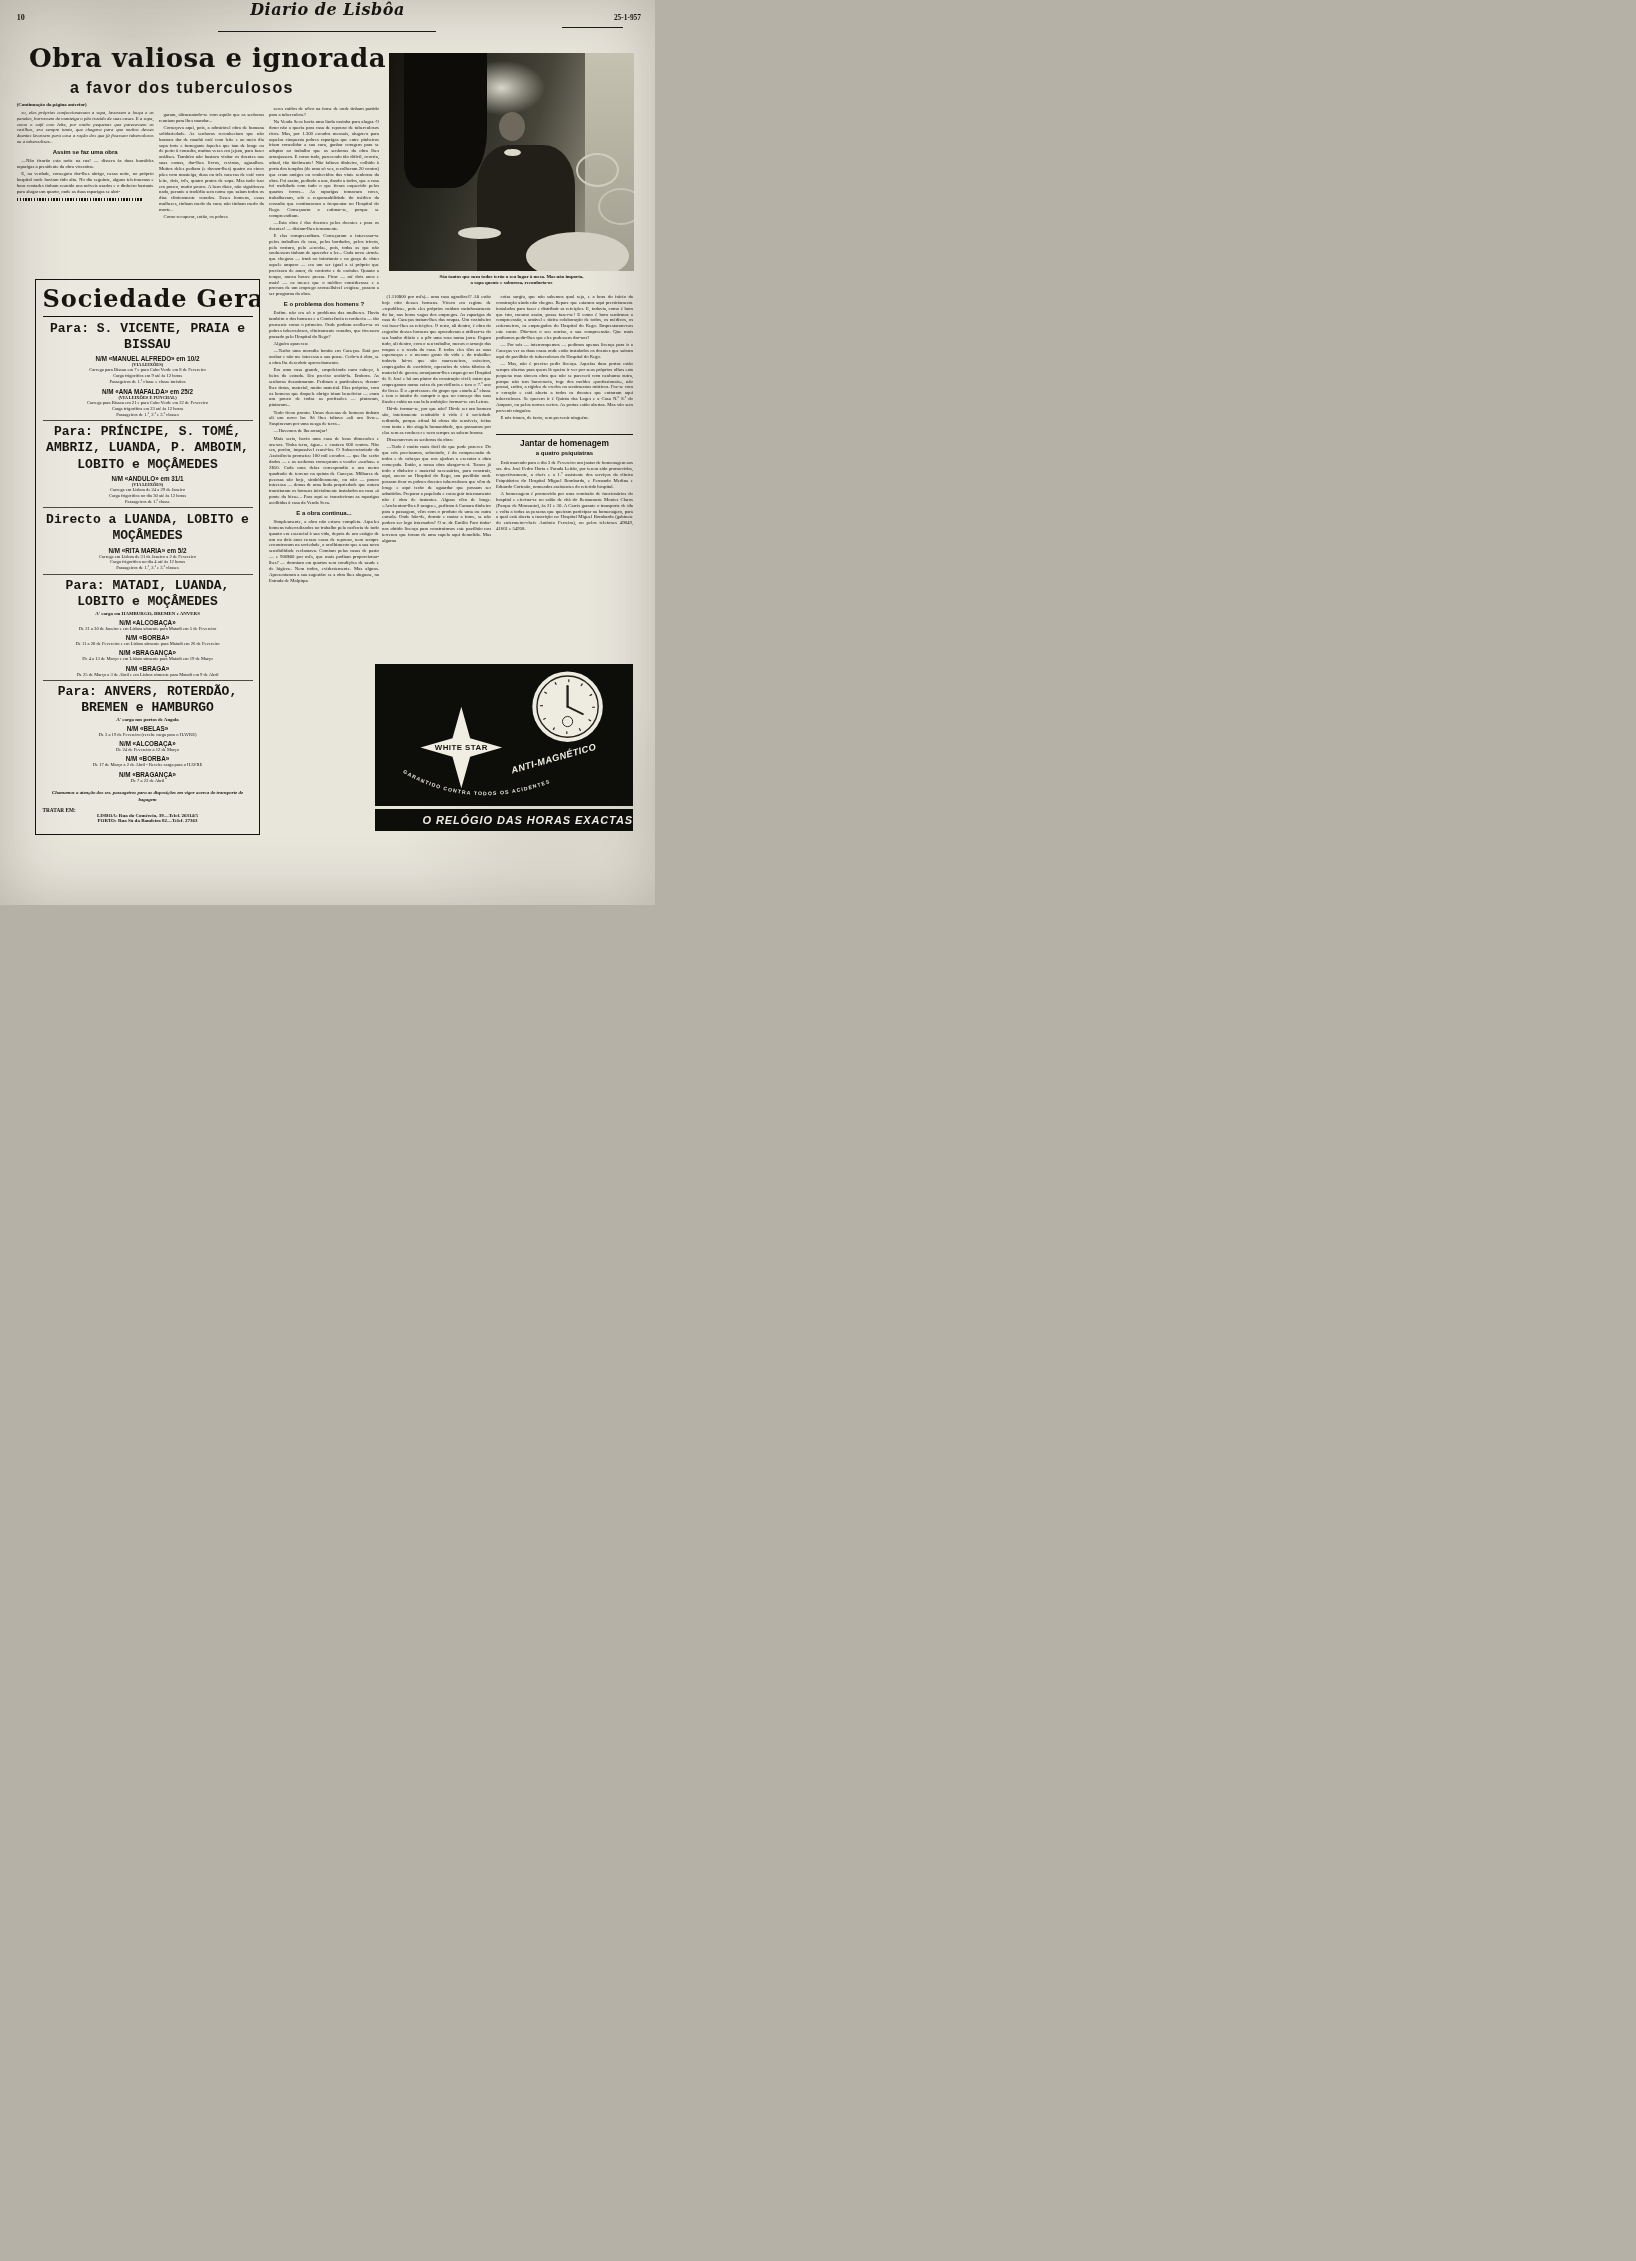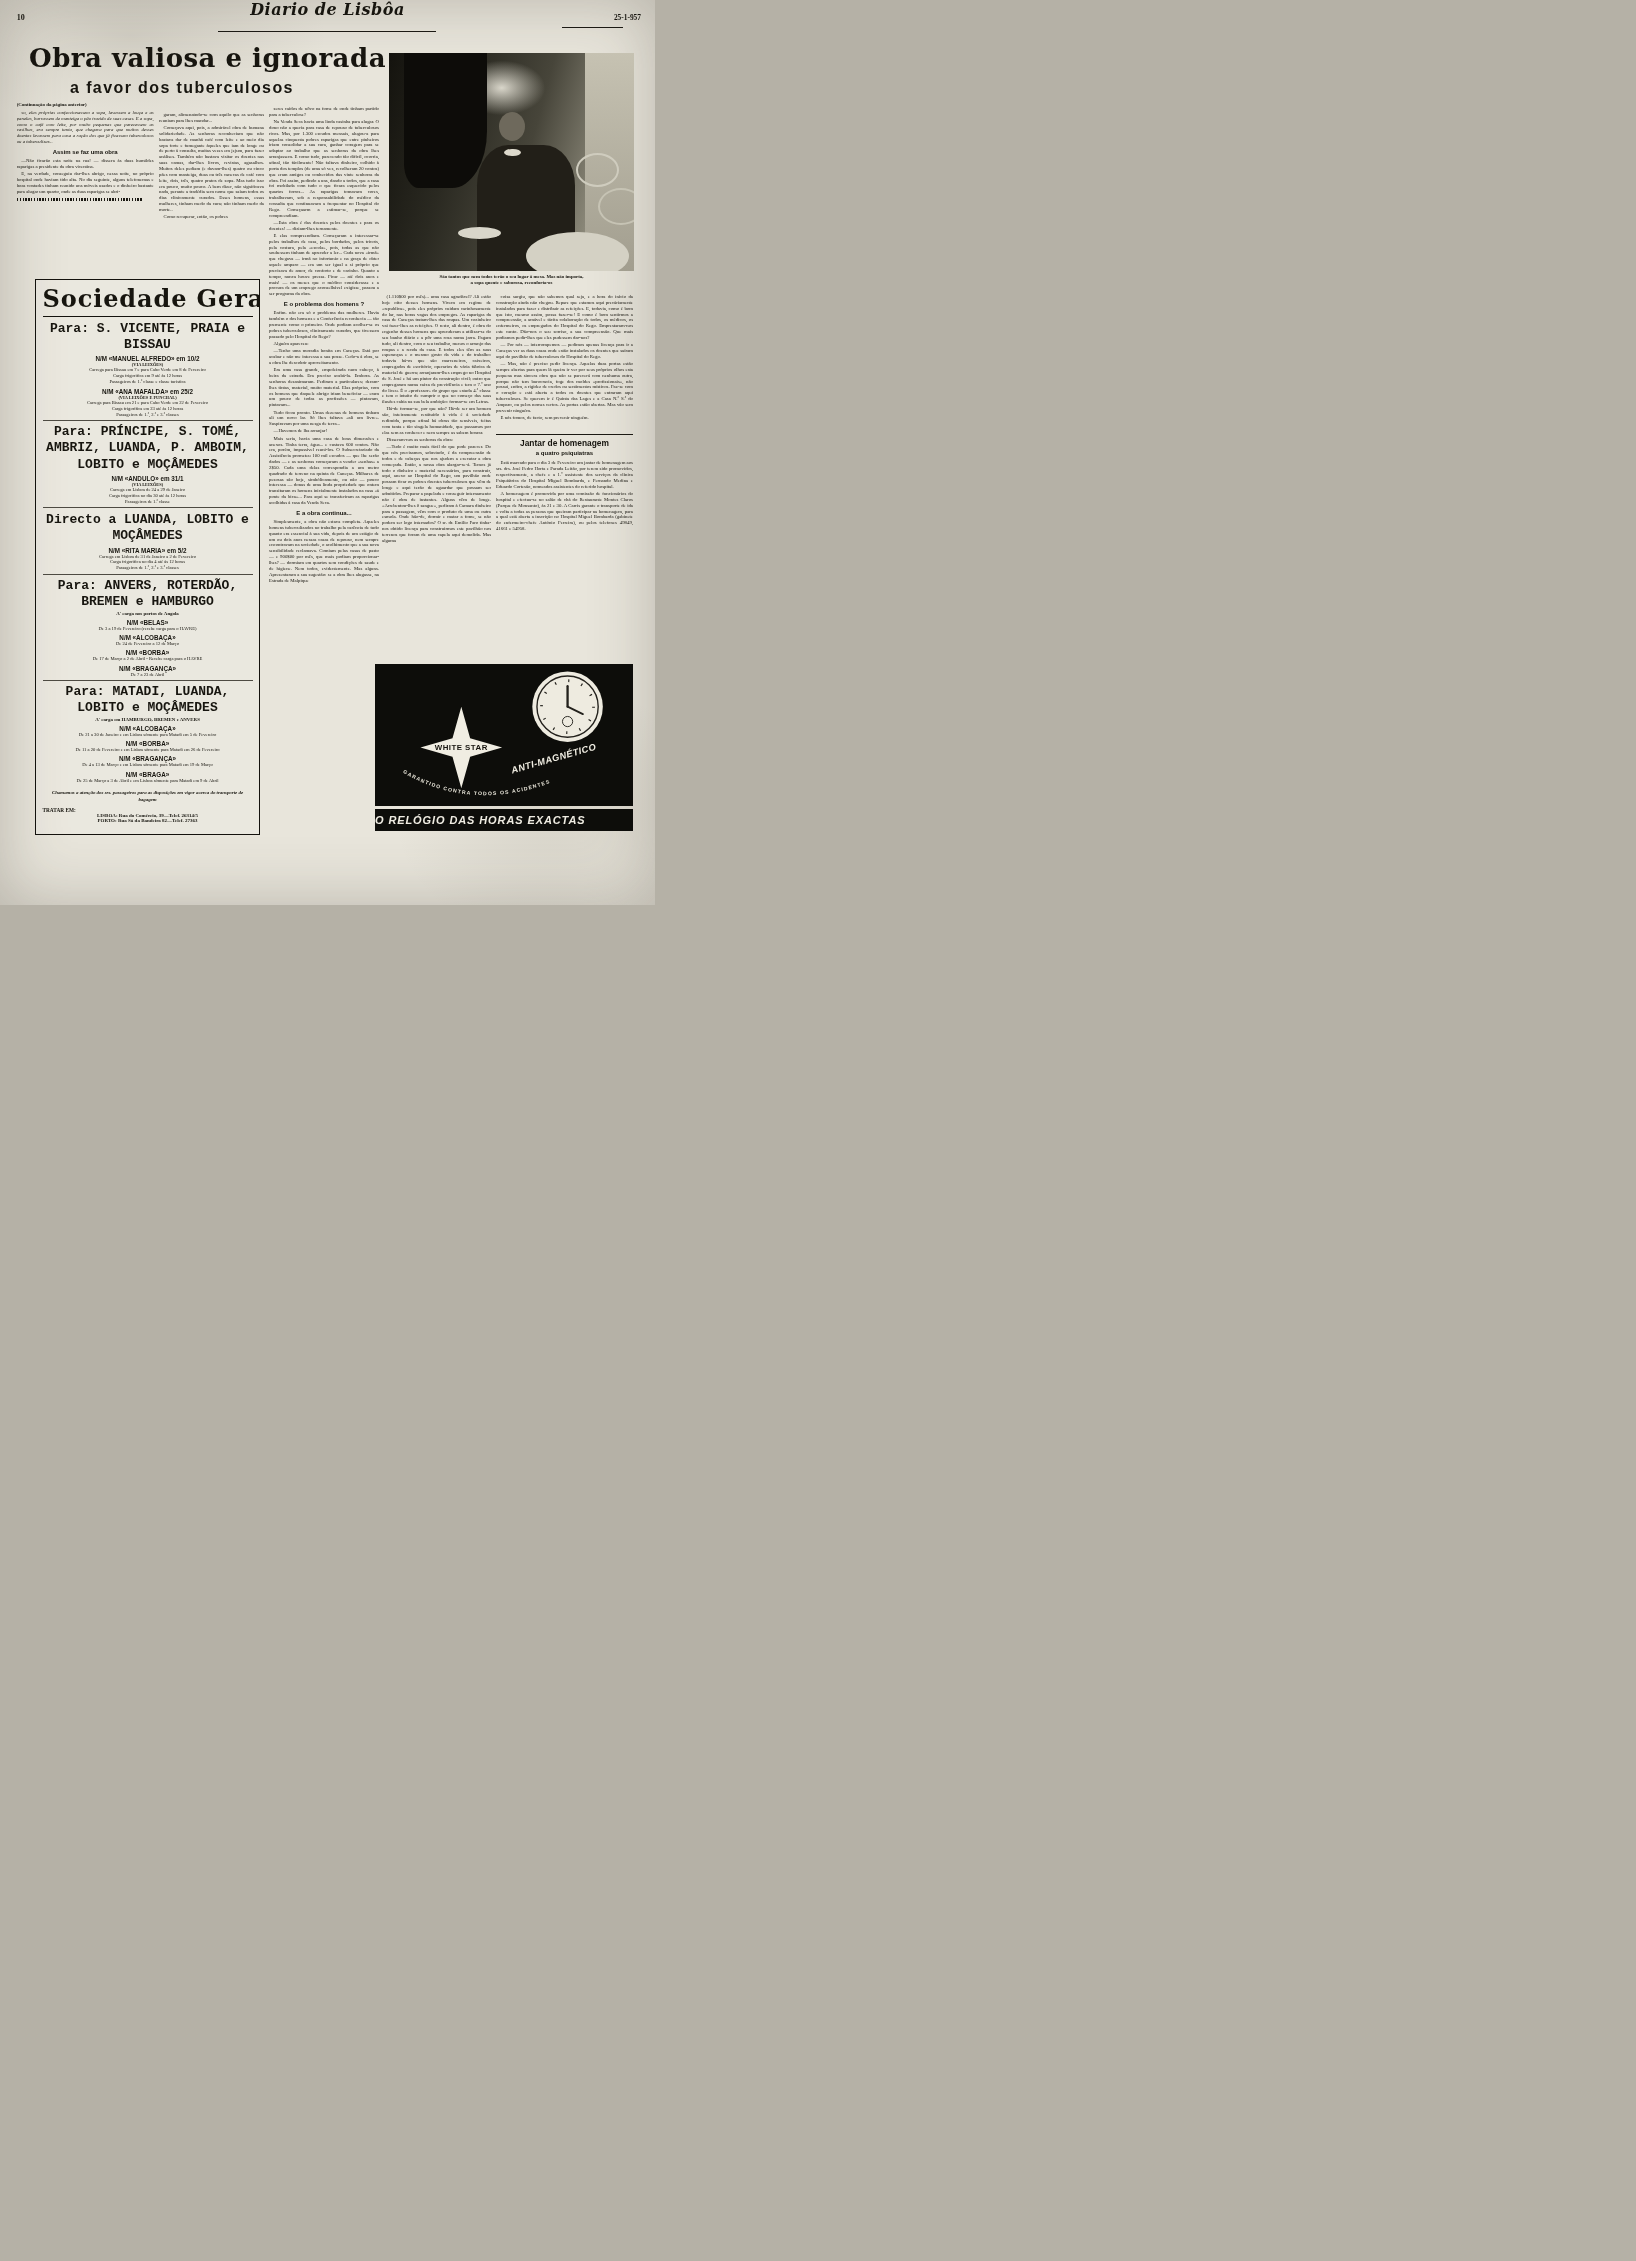--- a/index.html
+++ b/index.html
@@ -72,21 +72,21 @@
   .sg-line{font-size:4.6px;line-height:1.3}
   .sg-disp{font-style:italic;font-weight:bold;font-size:4.9px;line-height:1.3;margin-top:4.6px;padding:0 5.6px}
   .sg-tratar{font-weight:bold;font-size:5.3px;text-align:left;margin-top:3.7px}
   .sg-contact{font-size:5px;font-weight:bold}
   
   .ws-ad{position:absolute;left:375px;top:664px;width:258px}
   .ws-art{display:block;width:258px;height:142px}
   .ws-brand{font-family:"Liberation Sans",sans-serif;font-weight:bold;font-size:17px;fill:#16140f;letter-spacing:1px}
   .ws-anti{font-family:"Liberation Sans",sans-serif;font-style:italic;font-weight:bold;font-size:20px;fill:#f0ede2;letter-spacing:1px}
   .ws-curved{font-family:"Liberation Sans",sans-serif;font-weight:bold;font-size:11px;fill:#e9e6da;letter-spacing:2.5px}
-  .ws-banner{margin-top:2.8px;height:22px;background:#0d0d0a;display:flex;align-items:center;justify-content:flex-start}
+  .ws-banner{margin-top:2.8px;height:22px;background:#0d0d0a;display:flex;align-items:center;justify-content:flex-end}
   .ws-banner span{font-family:"Liberation Sans",sans-serif;font-style:italic;font-weight:bold;font-size:11px;
     color:#efece2;letter-spacing:0.9px;white-space:nowrap}
 </style>
 </head>
 <body>
 
 <div class="page">
 
   <span class="pagenum">10</span>
   <h1 class="masthead">Diario de Lisbôa</h1>
@@ -226,61 +226,61 @@
           <div class="sg-sail">
             <div class="sg-ship">N/M «RITA MARIA» em 5/2</div>
             <div class="sg-line">Carrega em Lisboa de 31 de Janeiro a 2 de Fevereiro</div>
             <div class="sg-line">Carga frigorifica no dia 4 até às 12 horas</div>
             <div class="sg-line">Passageiros de 1.ª, 2.ª e 3.ª classes</div>
           </div>
         </div>
     </section>
 
     <section class="sg-sec">
+      <h3 class="sg-route">Para: MATADI, LUANDA, LOBITO e MOÇÂMEDES</h3>
+      <div class="sg-note">A' carga em HAMBURGO, BREMEN e ANVERS</div>
+      <div>
+          <div class="sg-sail">
+            <div class="sg-ship">N/M «ALCOBAÇA»</div>
+            <div class="sg-line">De 21 a 30 de Janeiro e em Lisboa sòmente para Matadi em 5 de Fevereiro</div>
+          </div>
+          <div class="sg-sail">
+            <div class="sg-ship">N/M «BORBA»</div>
+            <div class="sg-line">De 11 a 20 de Fevereiro e em Lisboa sòmente para Matadi em 26 de Fevereiro</div>
+          </div>
+          <div class="sg-sail">
+            <div class="sg-ship">N/M «BRAGANÇA»</div>
+            <div class="sg-line">De 4 a 13 de Março e em Lisboa sòmente para Matadi em 19 de Março</div>
+          </div>
+          <div class="sg-sail">
+            <div class="sg-ship">N/M «BRAGA»</div>
+            <div class="sg-line">De 25 de Março a 3 de Abril e em Lisboa sòmente para Matadi em 9 de Abril</div>
+          </div>
+        </div>
+    </section>
+
+    <section class="sg-sec">
       <h3 class="sg-route">Para: ANVERS, ROTERDÃO, BREMEN e HAMBURGO</h3>
       <div class="sg-note">A' carga nos portos de Angola</div>
       <div>
           <div class="sg-sail">
             <div class="sg-ship">N/M «BELAS»</div>
             <div class="sg-line">De 3 a 19 de Fevereiro (recebe carga para o HAVRE)</div>
           </div>
           <div class="sg-sail">
             <div class="sg-ship">N/M «ALCOBAÇA»</div>
             <div class="sg-line">De 24 de Fevereiro a 12 de Março</div>
           </div>
           <div class="sg-sail">
             <div class="sg-ship">N/M «BORBA»</div>
             <div class="sg-line">De 17 de Março a 2 de Abril - Recebe carga para o HAVRE</div>
           </div>
           <div class="sg-sail">
             <div class="sg-ship">N/M «BRAGANÇA»</div>
             <div class="sg-line">De 7 a 23 de Abril</div>
-          </div>
-        </div>
-    </section>
-
-    <section class="sg-sec">
-      <h3 class="sg-route">Para: MATADI, LUANDA, LOBITO e MOÇÂMEDES</h3>
-      <div class="sg-note">A' carga em HAMBURGO, BREMEN e ANVERS</div>
-      <div>
-          <div class="sg-sail">
-            <div class="sg-ship">N/M «ALCOBAÇA»</div>
-            <div class="sg-line">De 21 a 30 de Janeiro e em Lisboa sòmente para Matadi em 5 de Fevereiro</div>
-          </div>
-          <div class="sg-sail">
-            <div class="sg-ship">N/M «BORBA»</div>
-            <div class="sg-line">De 11 a 20 de Fevereiro e em Lisboa sòmente para Matadi em 26 de Fevereiro</div>
-          </div>
-          <div class="sg-sail">
-            <div class="sg-ship">N/M «BRAGANÇA»</div>
-            <div class="sg-line">De 4 a 13 de Março e em Lisboa sòmente para Matadi em 19 de Março</div>
-          </div>
-          <div class="sg-sail">
-            <div class="sg-ship">N/M «BRAGA»</div>
-            <div class="sg-line">De 25 de Março a 3 de Abril e em Lisboa sòmente para Matadi em 9 de Abril</div>
           </div>
         </div>
     </section>
 
     <p class="sg-disp">Chamamos a atenção dos srs. passageiros para as disposições em vigor acerca do transporte de bagagem</p>
     <div class="sg-tratar">TRATAR EM:</div>
     <div class="sg-contact">LISBOA: Rua do Comércio, 39—Telef. 26314/5</div>
     <div class="sg-contact">PORTO: Rua Sá da Bandeira 82—Telef. 27363</div>
   </aside>
 

